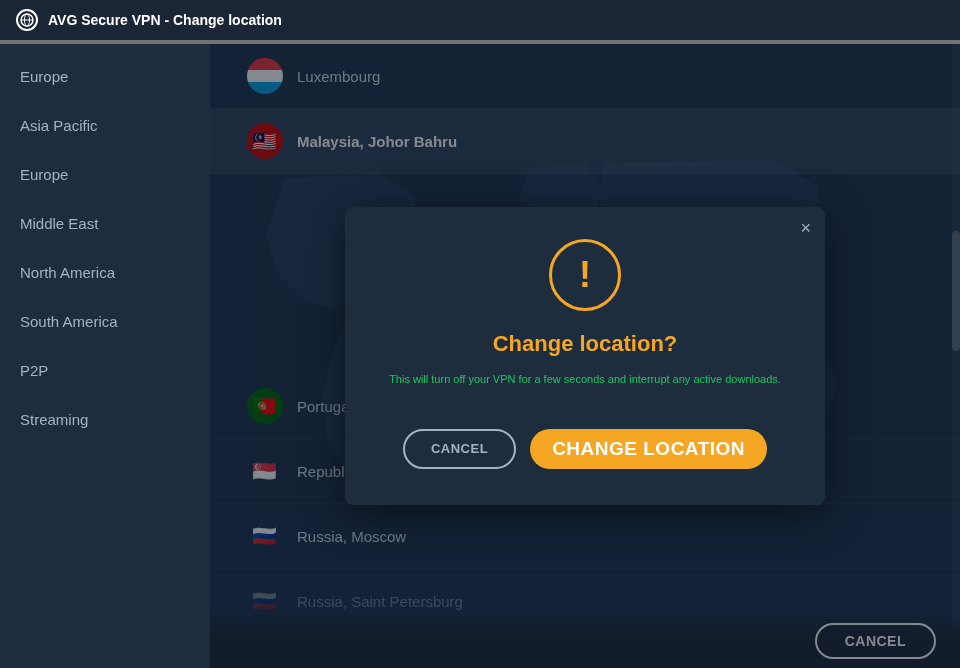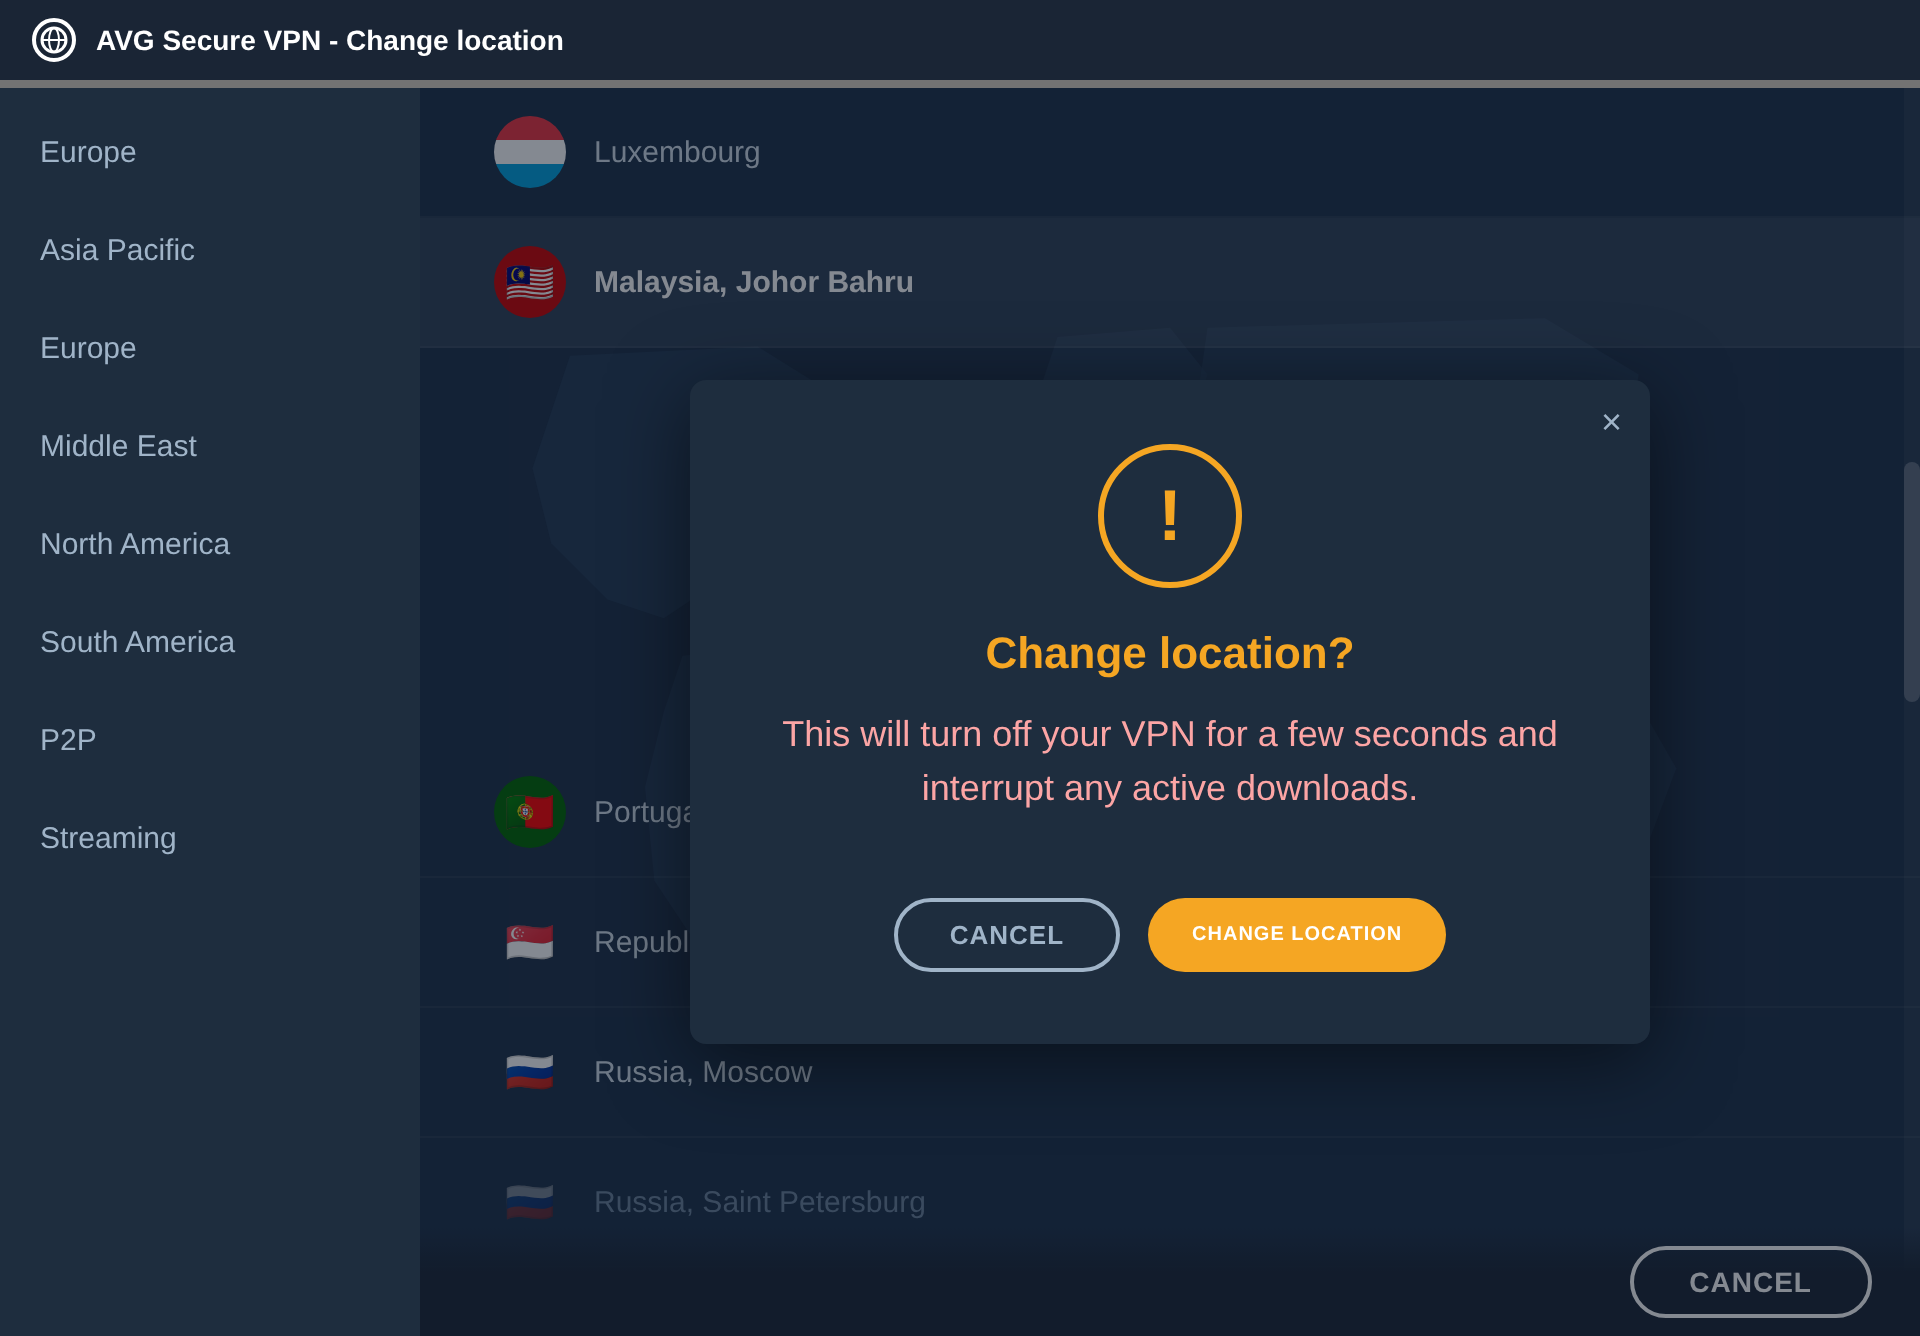--- a/index.html
+++ b/index.html
@@ -219,22 +219,22 @@
       font-weight: 700;
       line-height: 1;
     }
     .modal-title {
       font-size: 22px;
       font-weight: 700;
       color: #f5a623;
       margin-bottom: 14px;
     }
     .modal-desc {
-      font-size: 18px;
-      color: #fca5a5;
+      font-size: 11px;
+      color: #22c55e;
       line-height: 1.5;
       margin-bottom: 41px;
     }
     .modal-buttons {
       display: flex;
       gap: 14px;
       justify-content: center;
     }
     .btn-cancel {
       border: 2px solid #a0b4c8;
@@ -245,21 +245,21 @@
       padding: 9px 26px;
       border-radius: 20px;
       cursor: pointer;
       letter-spacing: 0.5px;
       text-transform: uppercase;
     }
     .btn-change {
       border: none;
       background: #f5a623;
       color: #fff;
-      font-size: 10px;
+      font-size: 19px;
       font-weight: 700;
       padding: 9px 22px;
       border-radius: 20px;
       cursor: pointer;
       letter-spacing: 0.5px;
       text-transform: uppercase;
     }
 
     
     .flag-lu { background: linear-gradient(to bottom, #EF3340 33%, #ffffff 33%, #ffffff 66%, #00A3E0 66%); }

